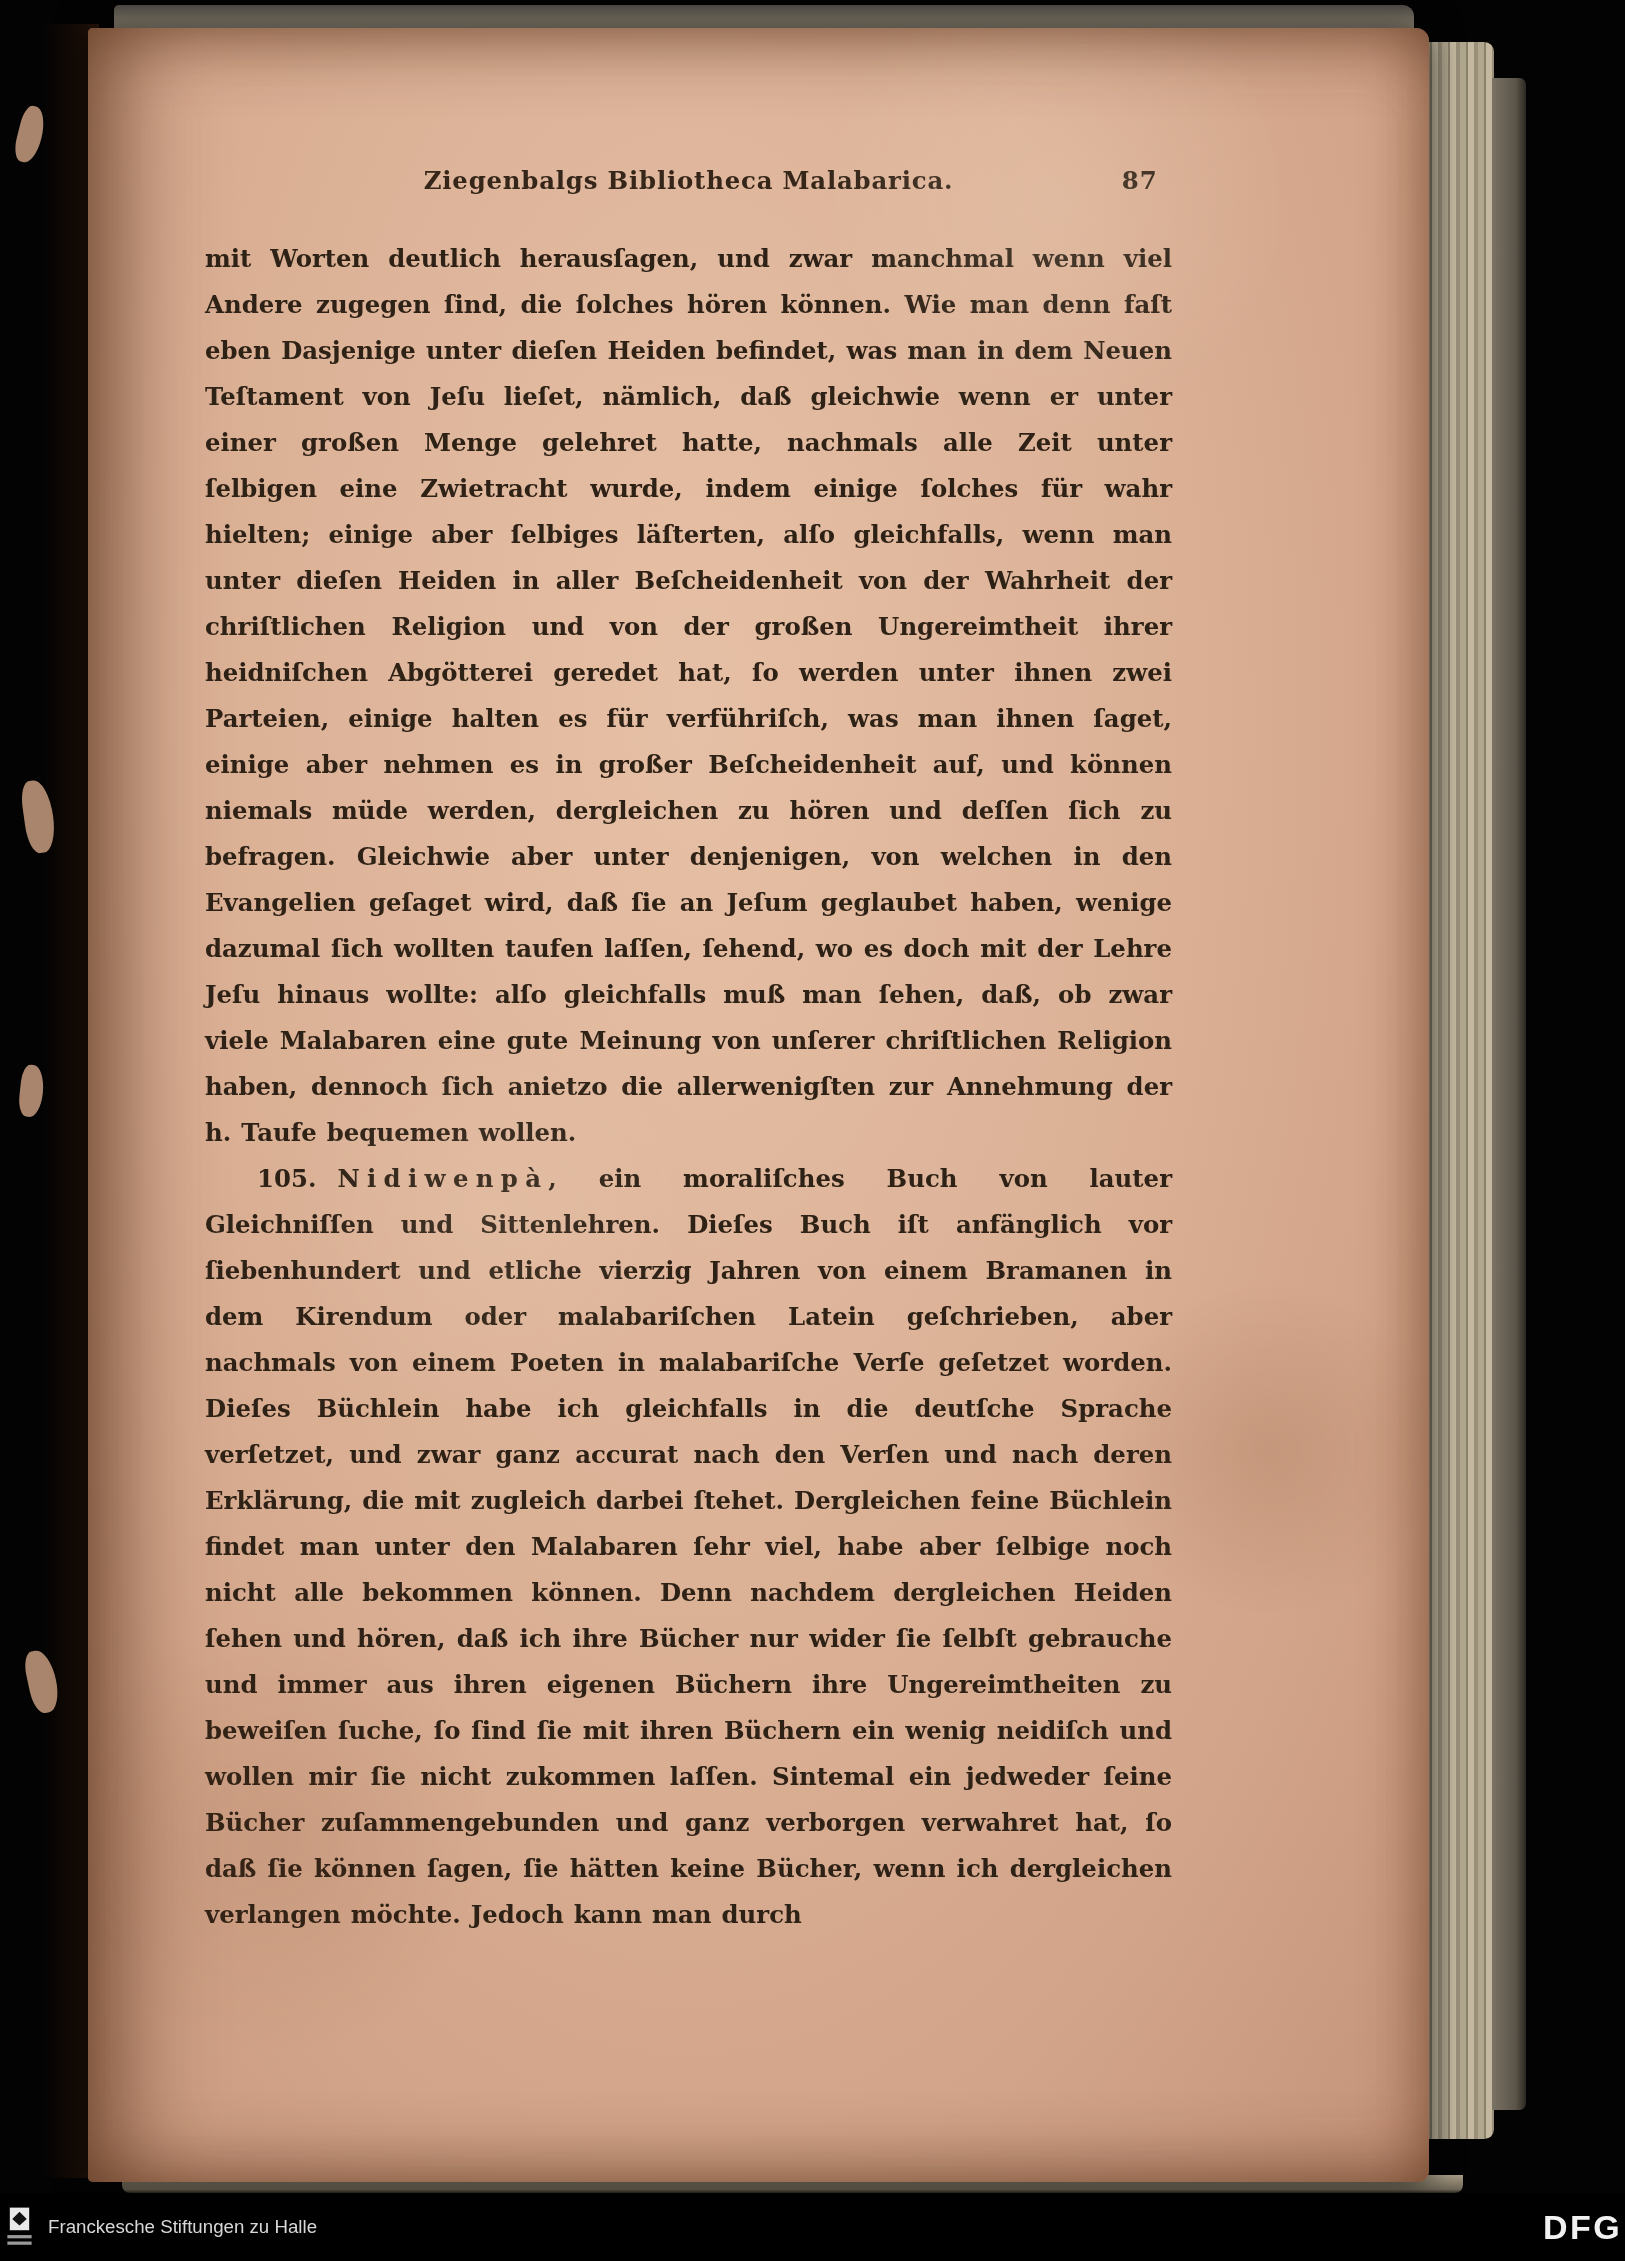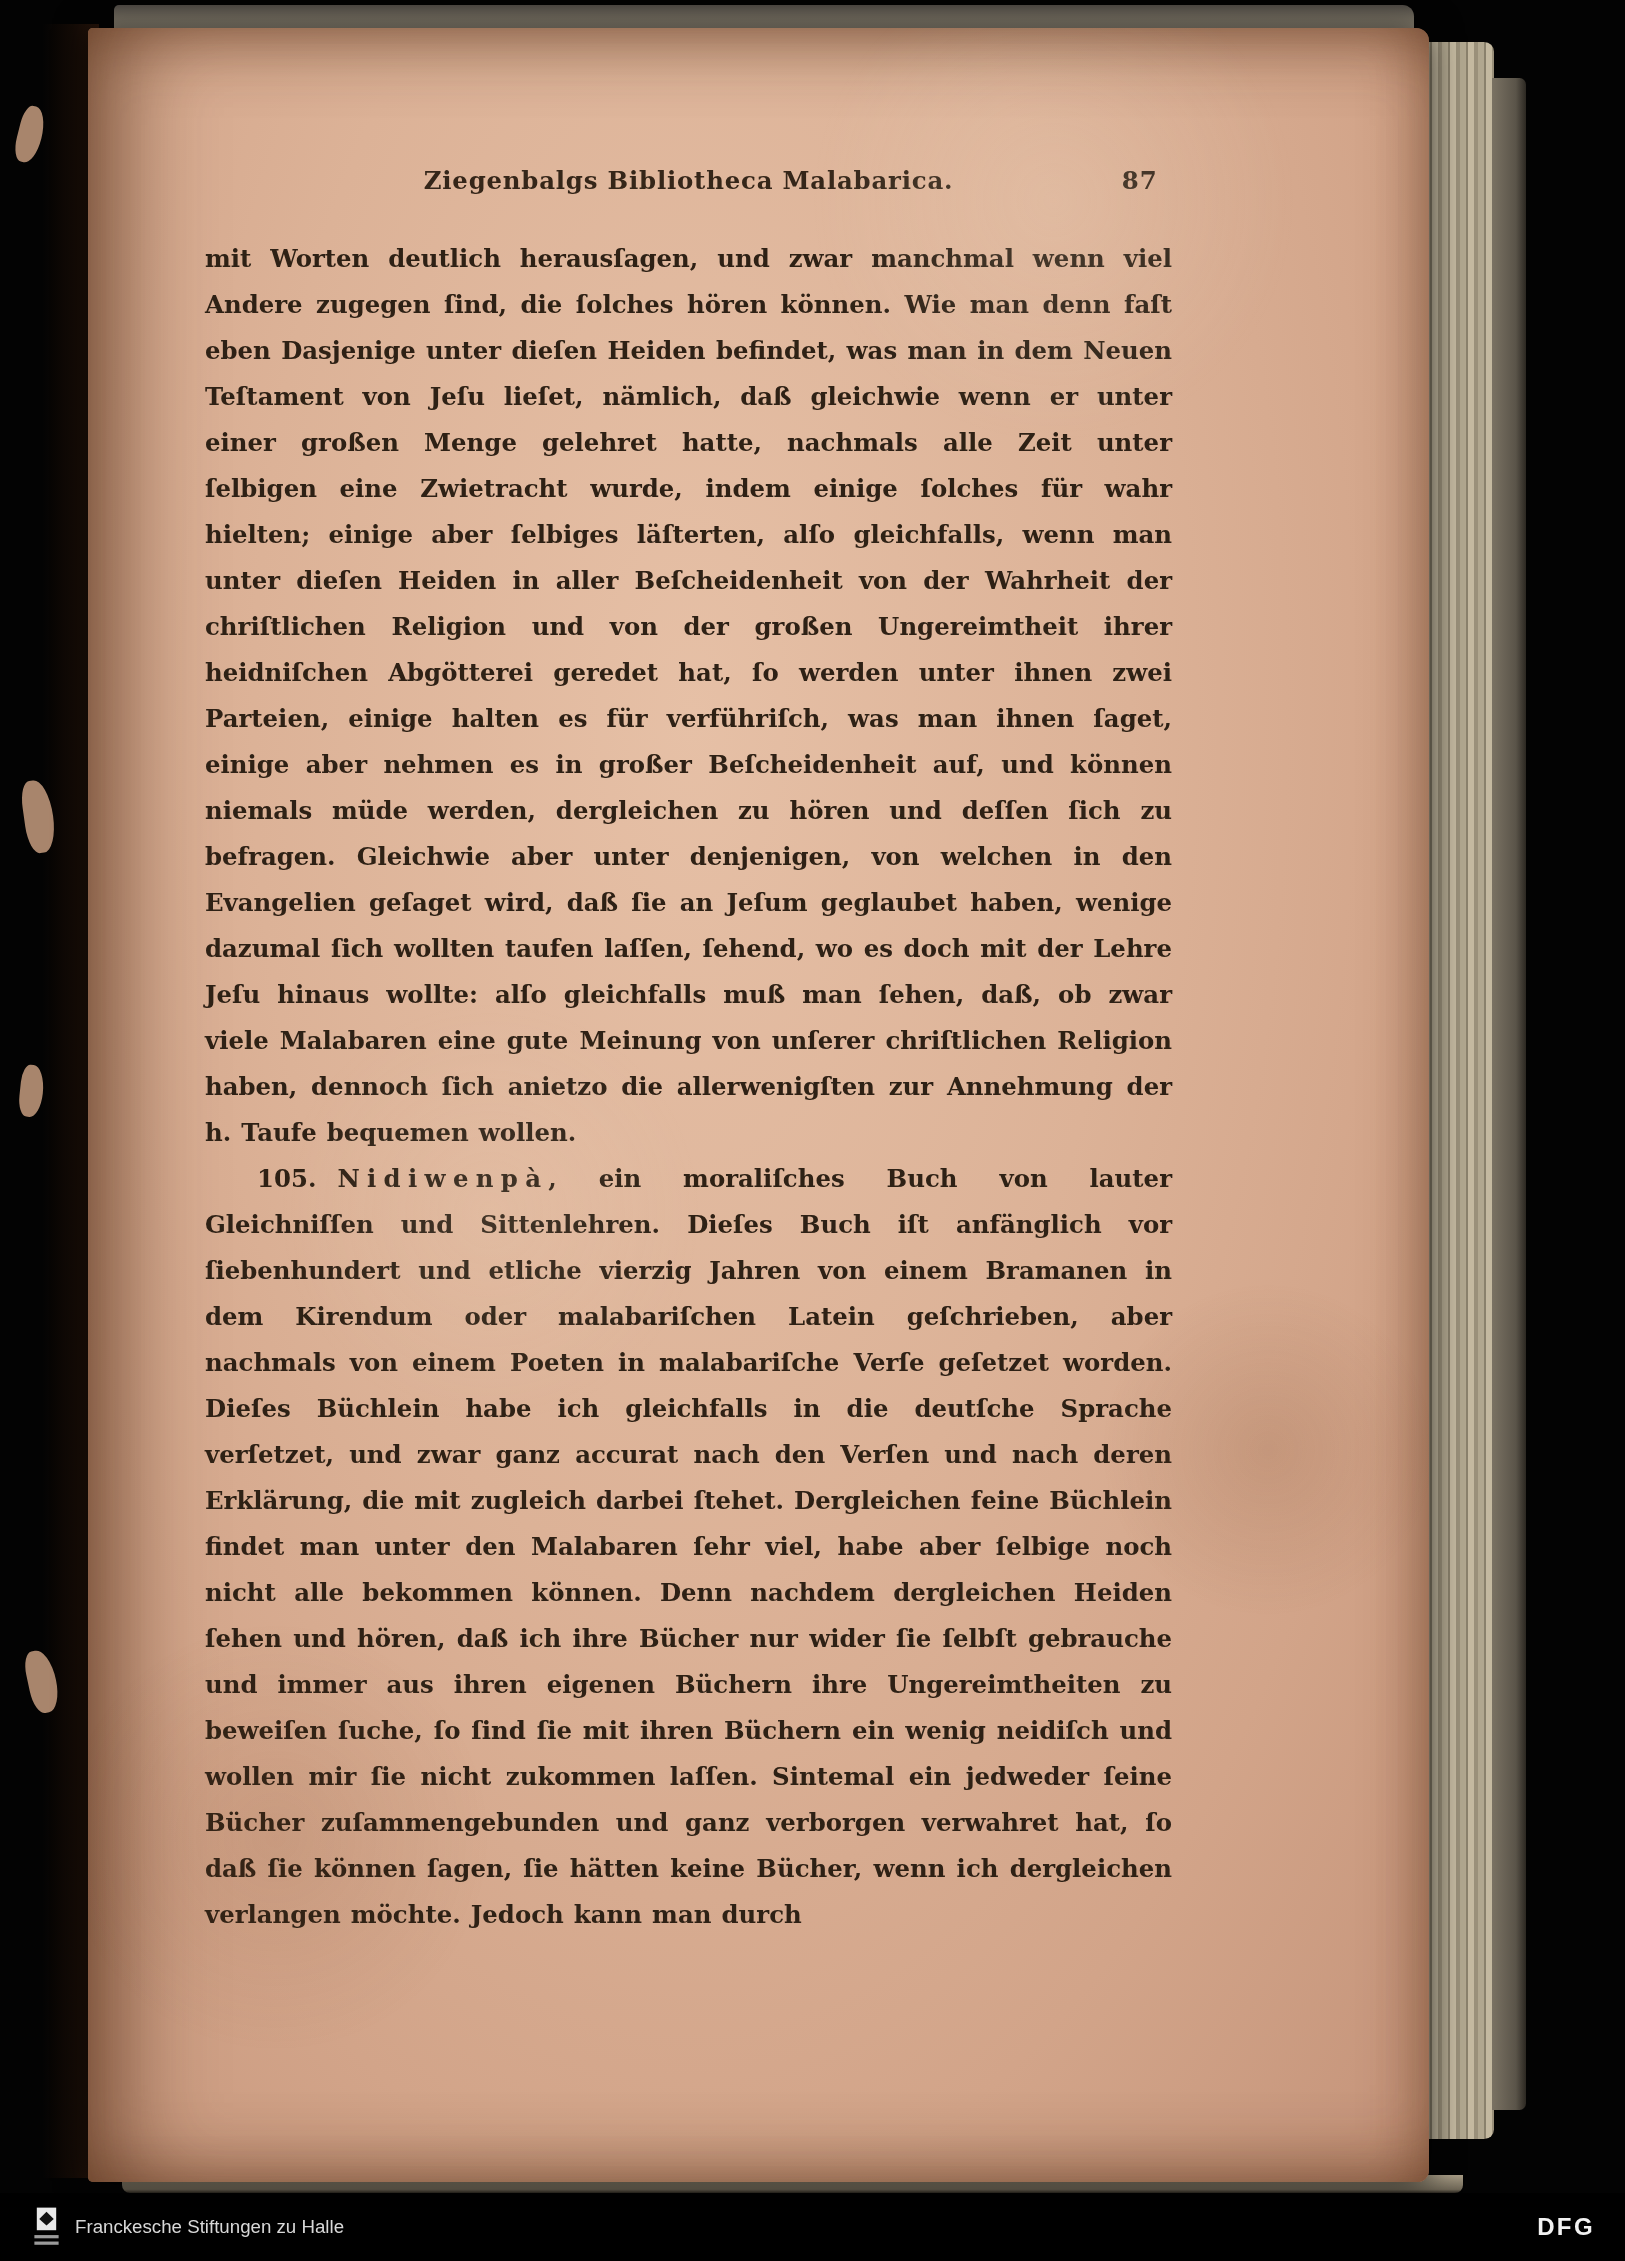--- a/index.html
+++ b/index.html
@@ -50,26 +50,26 @@
   .body-text{width:967px;margin:41px 0 0 117px;font-size:24.4px;line-height:46px;
     font-weight:700;color:#2e2115;text-align:justify;word-spacing:1.6px;}
   .body-text p{margin:0;}
   .para-entry{text-indent:52px;}
   .entry-number{margin-right:21px;}
   .entry-term{letter-spacing:.30em;}
 
   
   .footer-bar{position:absolute;left:0;bottom:0;width:100%;height:68px;background:#000;
     display:flex;align-items:center;justify-content:space-between;
-    padding:0 31px;box-sizing:border-box;}
+    padding:0 4px;box-sizing:border-box;}
   .footer-left{display:flex;align-items:center;gap:13px;}
   .footer-left .inst{color:#d8d8d8;font-family:"Liberation Sans",sans-serif;font-size:18.7px;}
   .logo-box{width:31px;height:42px;display:flex;flex-direction:column;align-items:center;gap:2.4px;}
   .dfg{color:#f2f2f2;font-family:"Liberation Sans",sans-serif;font-weight:bold;
-    font-size:24px;letter-spacing:2.4px;}
+    font-size:34px;letter-spacing:2.4px;}
 </style>
 </head>
 <body>
 
 <div class="scan">
 
   <div class="top-edge"></div>
   <div class="right-edge"></div>
   <div class="cover-board"></div>
   <div class="bottom-edge"></div>

